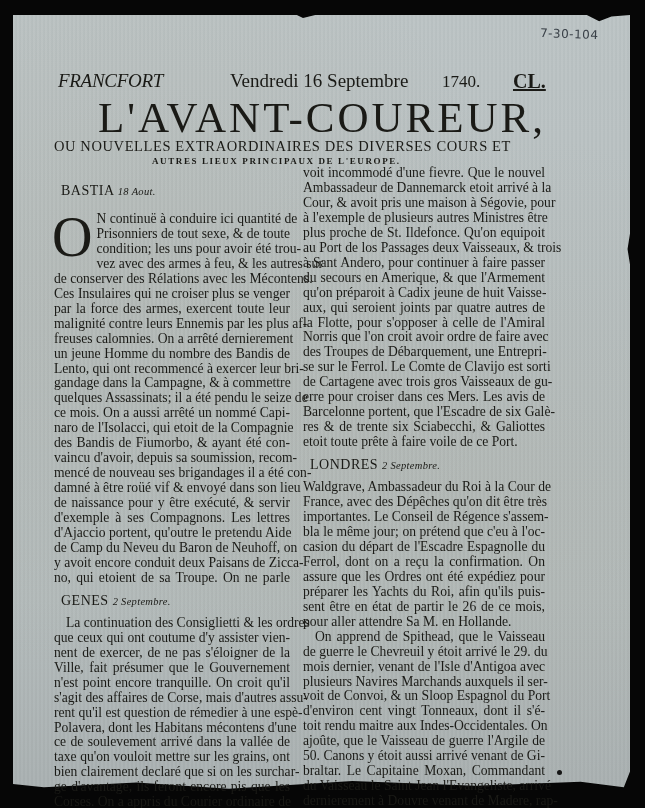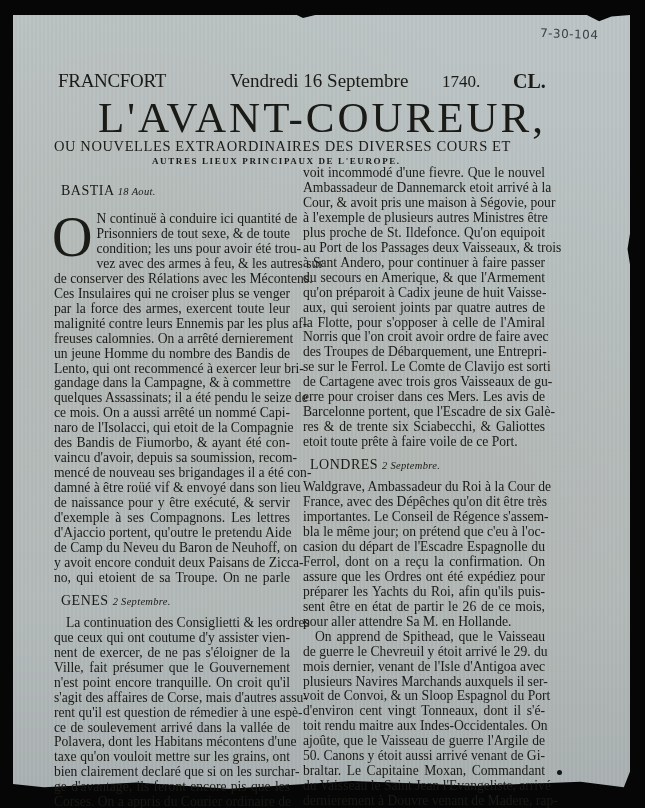--- a/index.html
+++ b/index.html
@@ -37,24 +37,24 @@
       color: #3a4148;
       letter-spacing: 0.5px;
       transform: rotate(2deg);
     }
     .ink { color: #1a1a16; font-family: "Liberation Serif", "DejaVu Serif", serif; }
     .masthead-row {
       position: absolute; top: 70px; left: 58px; width: 485px; height: 22px;
       font-size: 19px;
     }
     .masthead-row span { position: absolute; top: 0; white-space: nowrap; }
-    .mh-city { left: 0; letter-spacing: -0.3px; }
+    .mh-city { left: 0; letter-spacing: -0.3px; font-style: italic; }
     .mh-date { left: 172px; }
     .mh-year { left: 384px; font-size: 17px; top: 2px !important; }
-    .mh-issue { left: 455px; font-weight: bold; font-size: 20px; }
+    .mh-issue { left: 455px; font-weight: bold; font-size: 20px; text-decoration: underline; }
     .title {
       position: absolute; top: 94px; left: 98px; width: 400px;
       font-size: 43px; letter-spacing: 3px; line-height: 48px;
       white-space: nowrap;
     }
     .subtitle1 {
       position: absolute; top: 137px; left: 54px; width: 490px;
       font-size: 14.5px; letter-spacing: 0.6px; line-height: 18px;
       white-space: nowrap; text-transform: uppercase;
     }
@@ -147,22 +147,22 @@
       <span class="dl-date">2 Septembre.</span>
     </div>
     <div>
       <span class="line" style="padding-left:12px">La continuation des Consiglietti &amp; les ordres</span>
       <span class="line">que ceux qui ont coutume d'y assister vien-</span>
       <span class="line">nent de exercer, de ne pas s'éloigner de la</span>
       <span class="line">Ville, fait présumer que le Gouvernement</span>
       <span class="line">n'est point encore tranquille. On croit qu'il</span>
       <span class="line">s'agit des affaires de Corse, mais d'autres assu-</span>
       <span class="line">rent qu'il est question de rémedier à une espè-</span>
+      <span class="line">Polavera, dont les Habitans mécontens d'une</span>
       <span class="line">ce de soulevement arrivé dans la vallée de</span>
-      <span class="line">Polavera, dont les Habitans mécontens d'une</span>
       <span class="line">taxe qu'on vouloit mettre sur les grains, ont</span>
       <span class="line">bien clairement declaré que si on les surchar-</span>
       <span class="line">ge d'avantage, ils feront encore pis que les</span>
       <span class="line">Corses. On a appris du Courier ordinaire de</span>
 
     </div>
   </div>
 
   <div class="col col-right ink">
     <div>

